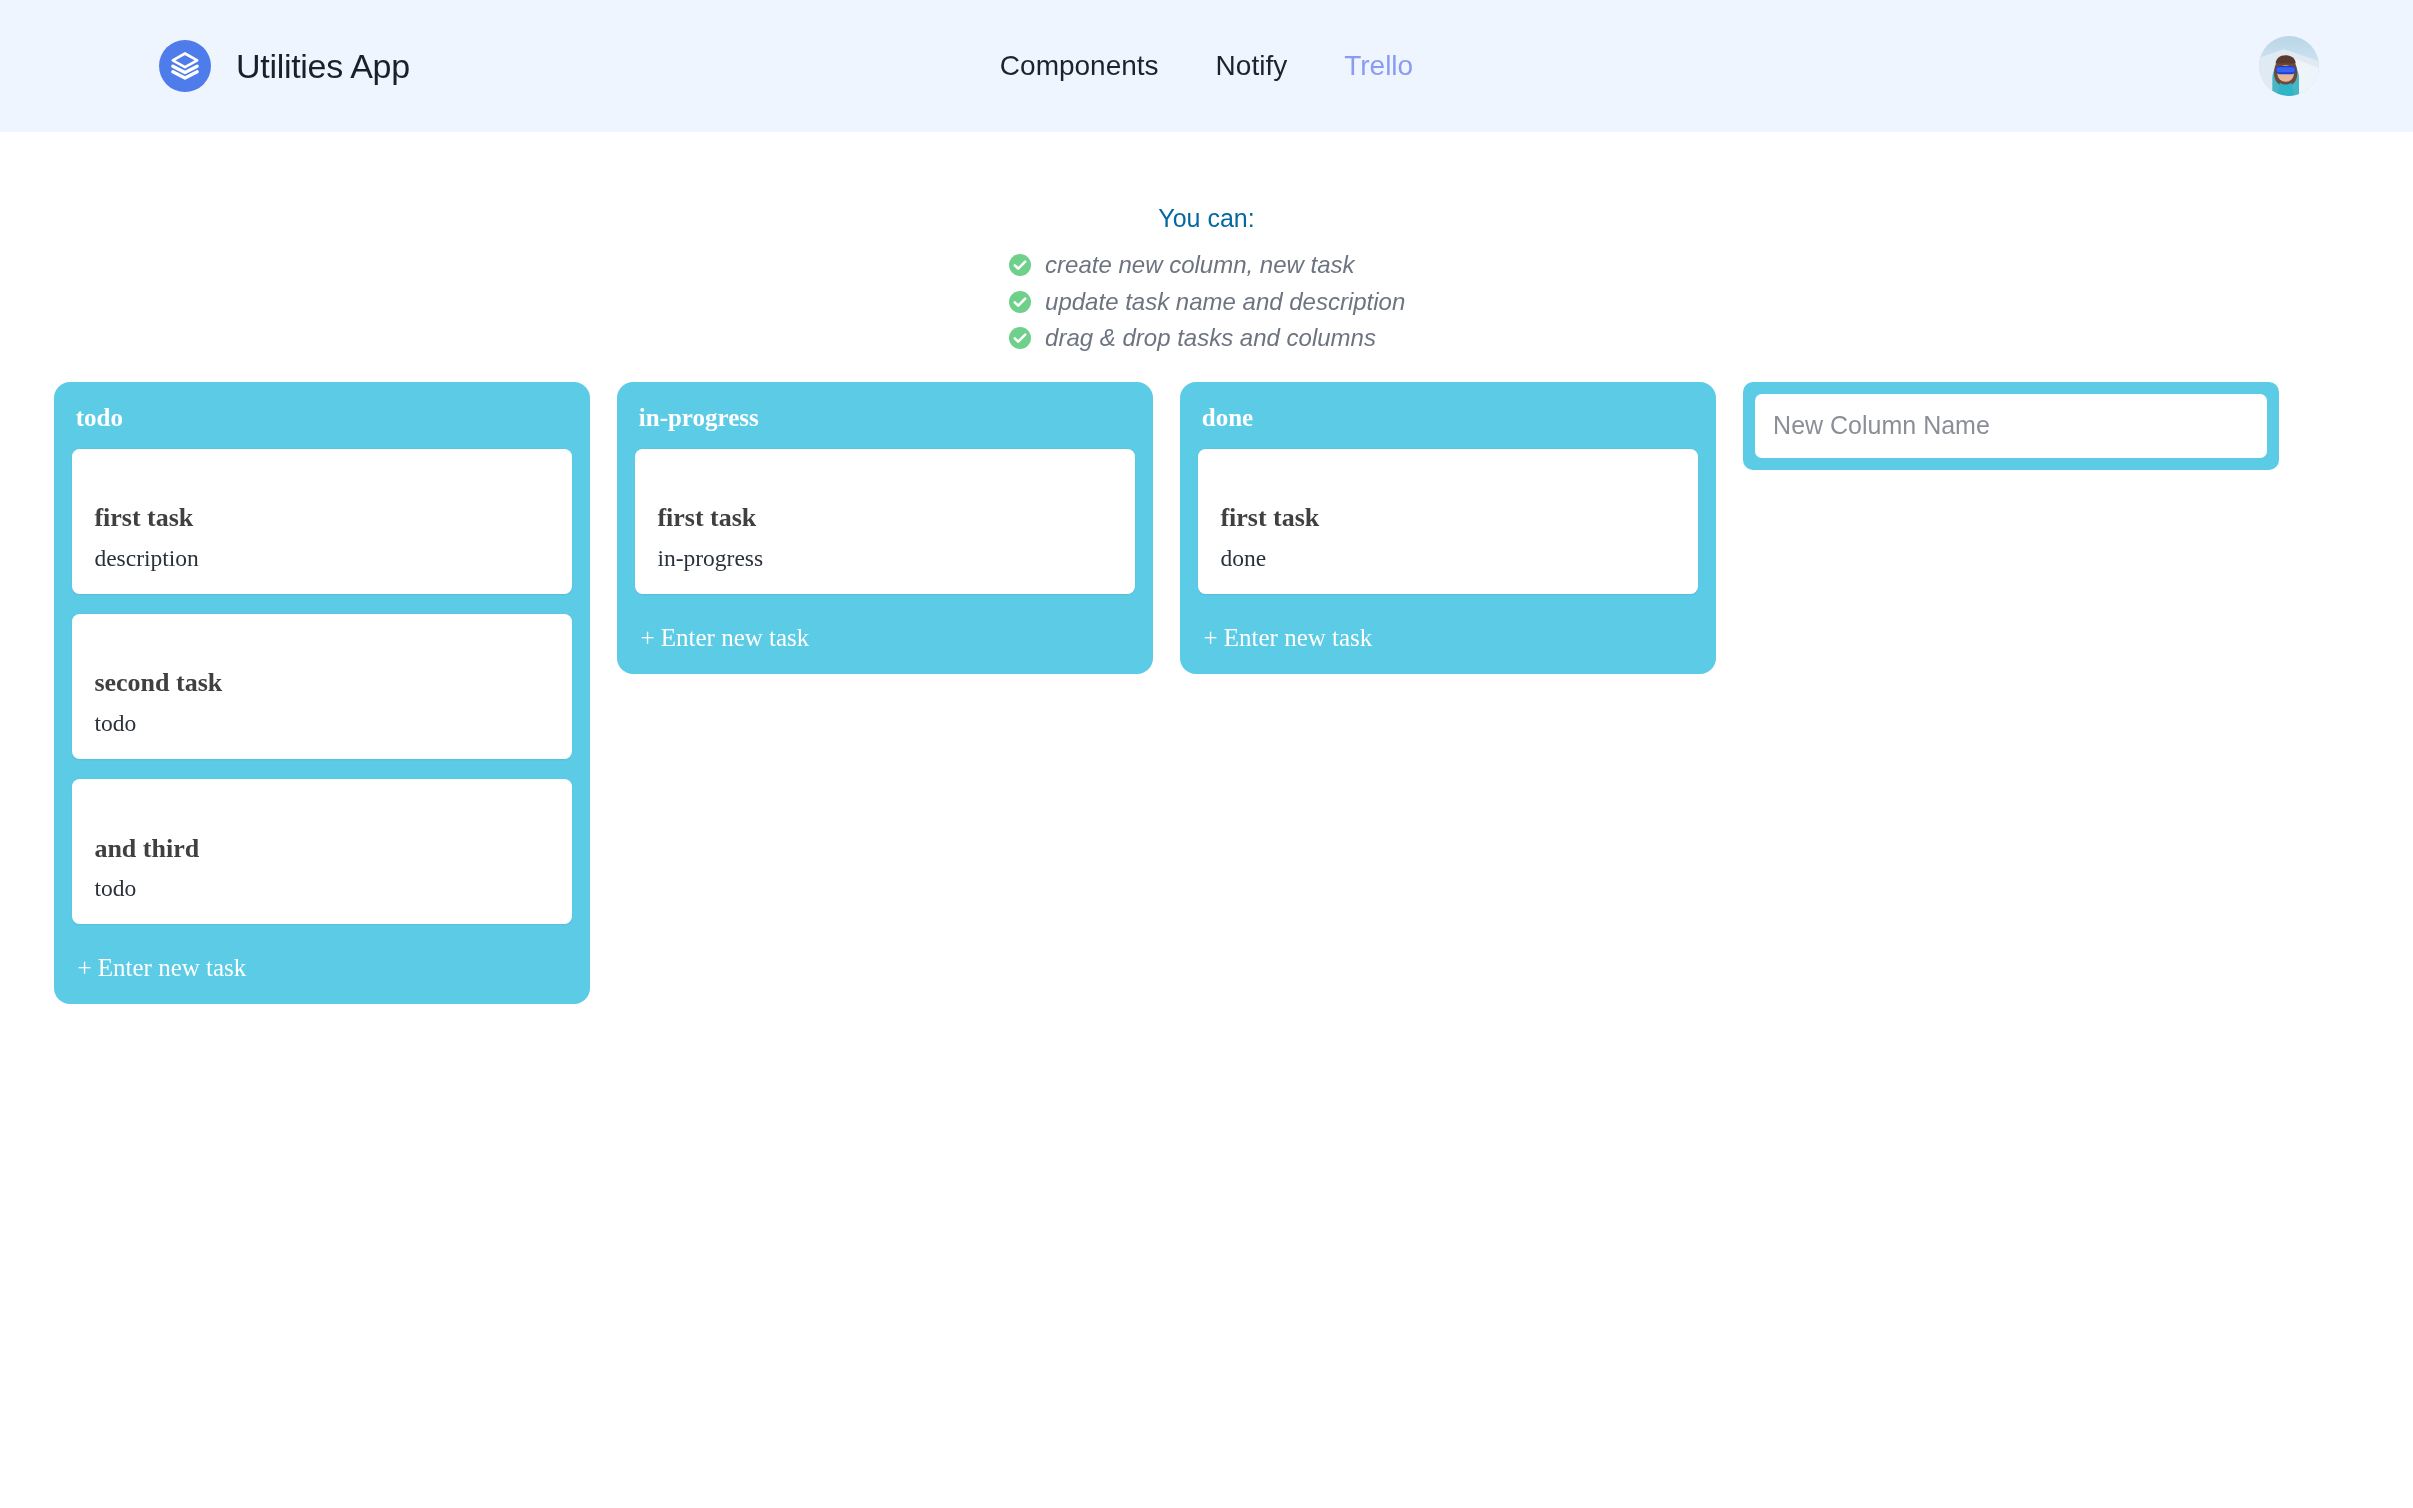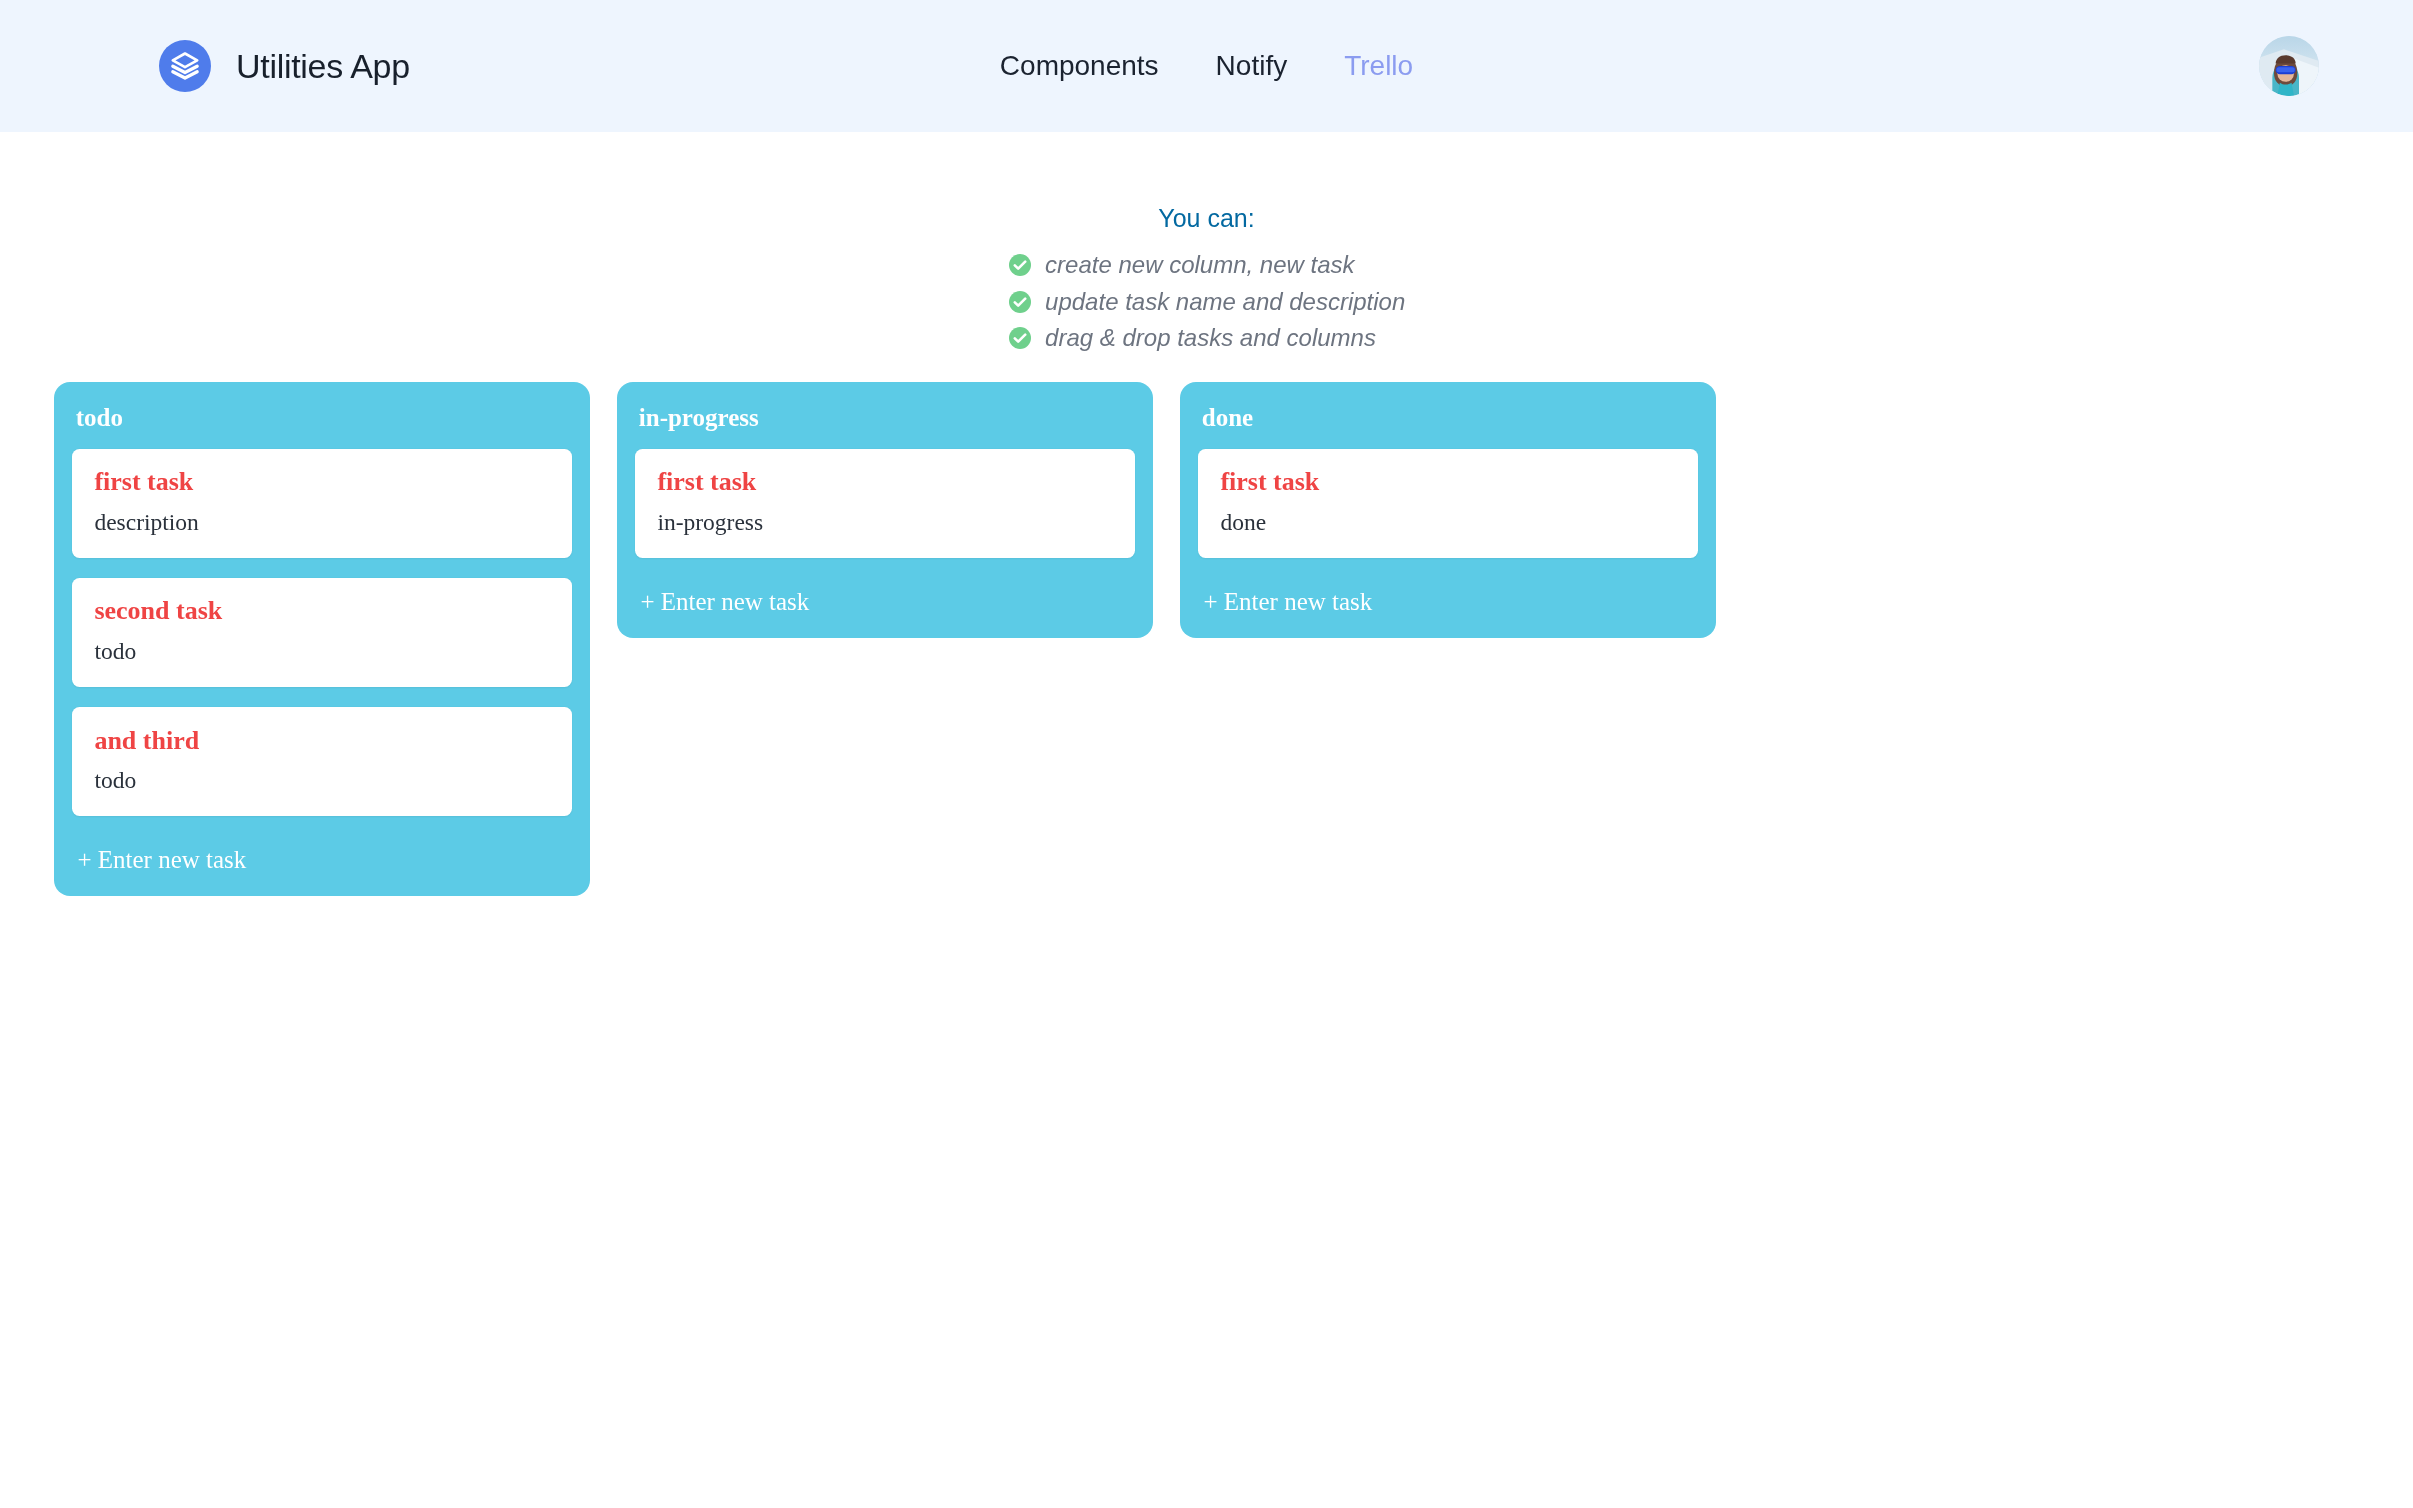--- a/index.html
+++ b/index.html
@@ -110,22 +110,23 @@
   .task-card {
     background:#ffffff;
     border-radius:7.5px;
     padding:18.4px 22px 22px 22px;
     box-shadow:0 0.8px 1.7px rgba(0,0,0,0.06);
     cursor:pointer;
   }
   .task-title {
     font-size:26px;
     font-weight:bold;
-    color:#ef4444;
+    color:#404040;
     margin-bottom:11.7px;
+    margin-top:36px;
   }
   .task-desc { font-size:23.5px; color:#2a313b; }
   .add-task {
     margin-top:30px;
     margin-left:5px;
     font-size:25px;
     color:#ffffff;
     cursor:pointer;
   }
 
@@ -289,19 +290,22 @@
         <div class="column-title">done</div>
         <div class="task-list">
           <div class="task-card">
             <div class="task-title">first task</div>
             <div class="task-desc">done</div>
           </div>
         </div>
         <div class="add-task">+ Enter new task</div>
       </div>
 
+      <div class="new-column">
+        <input class="new-column-input" type="text" placeholder="New Column Name" style="">
+      </div>
 
     </section>
   </main>
 
 
 </div>
 
 
 </body></html>

